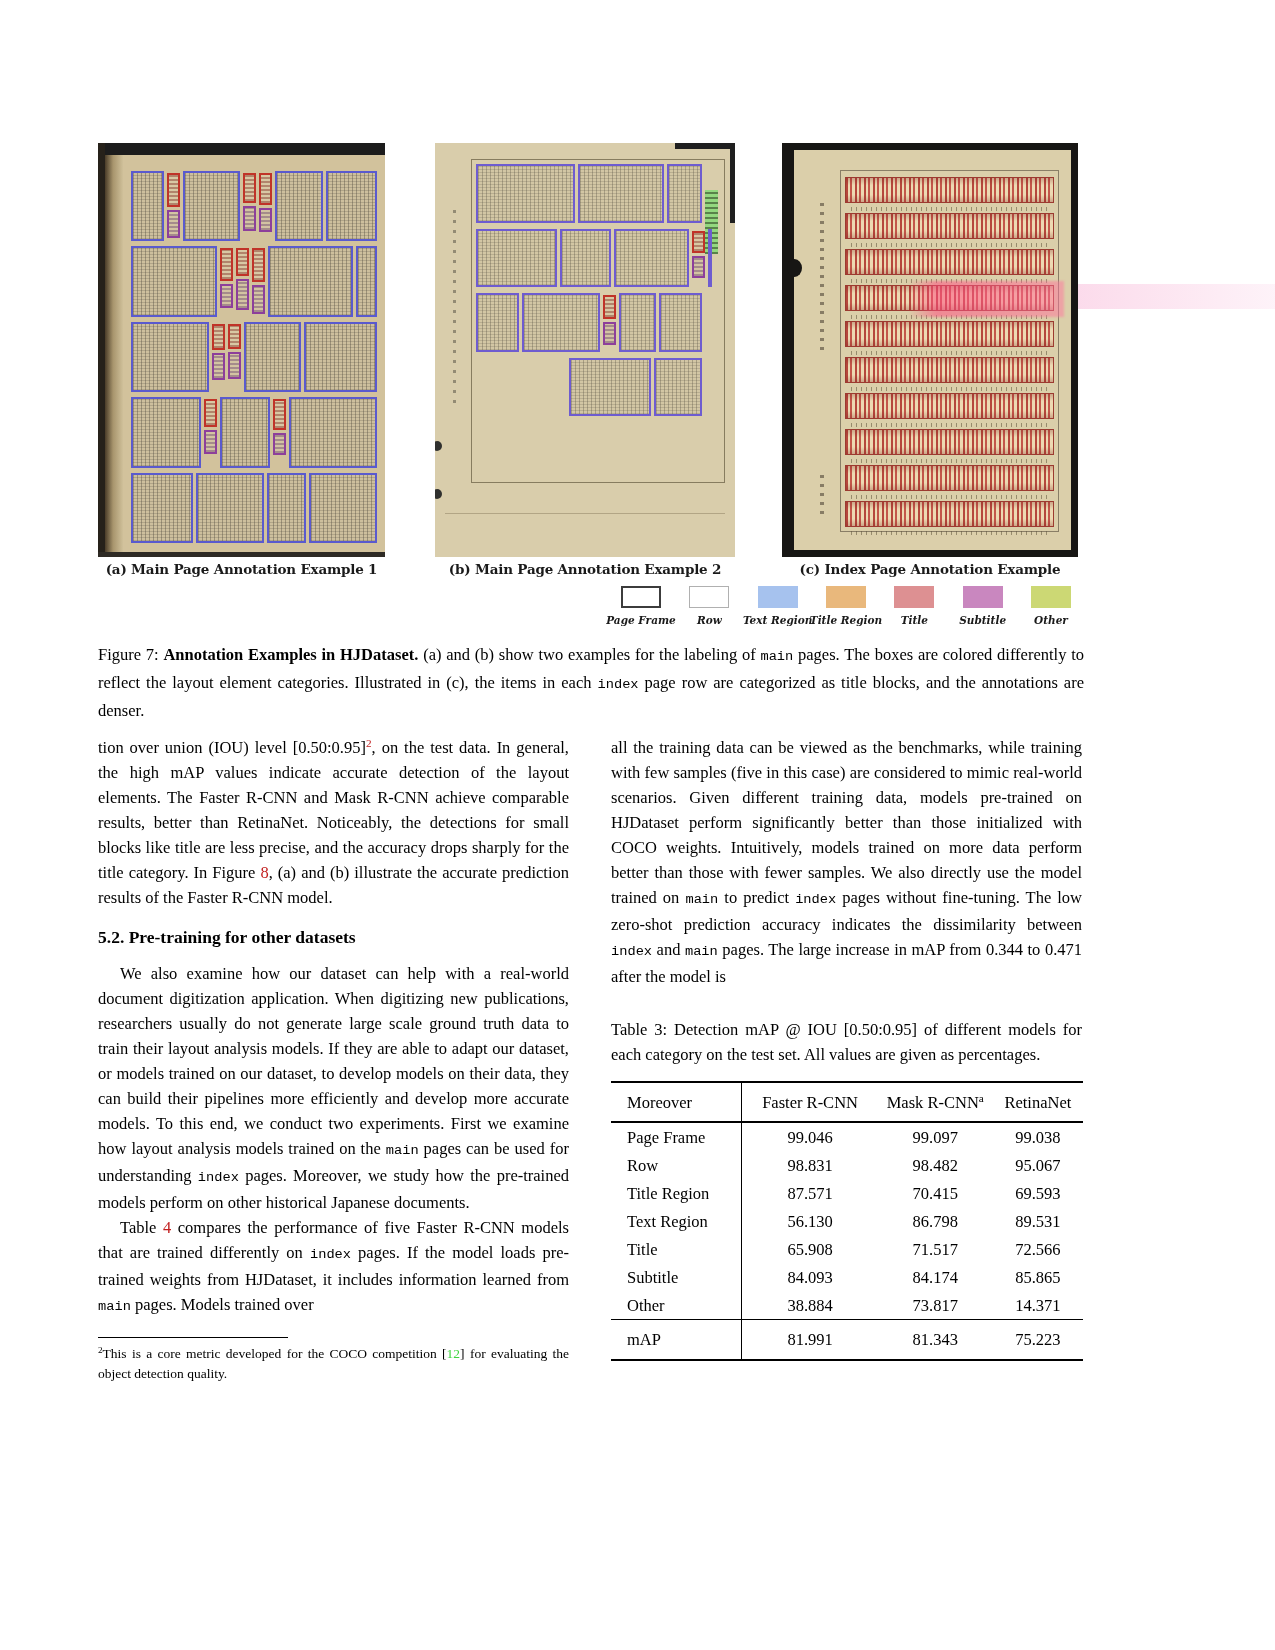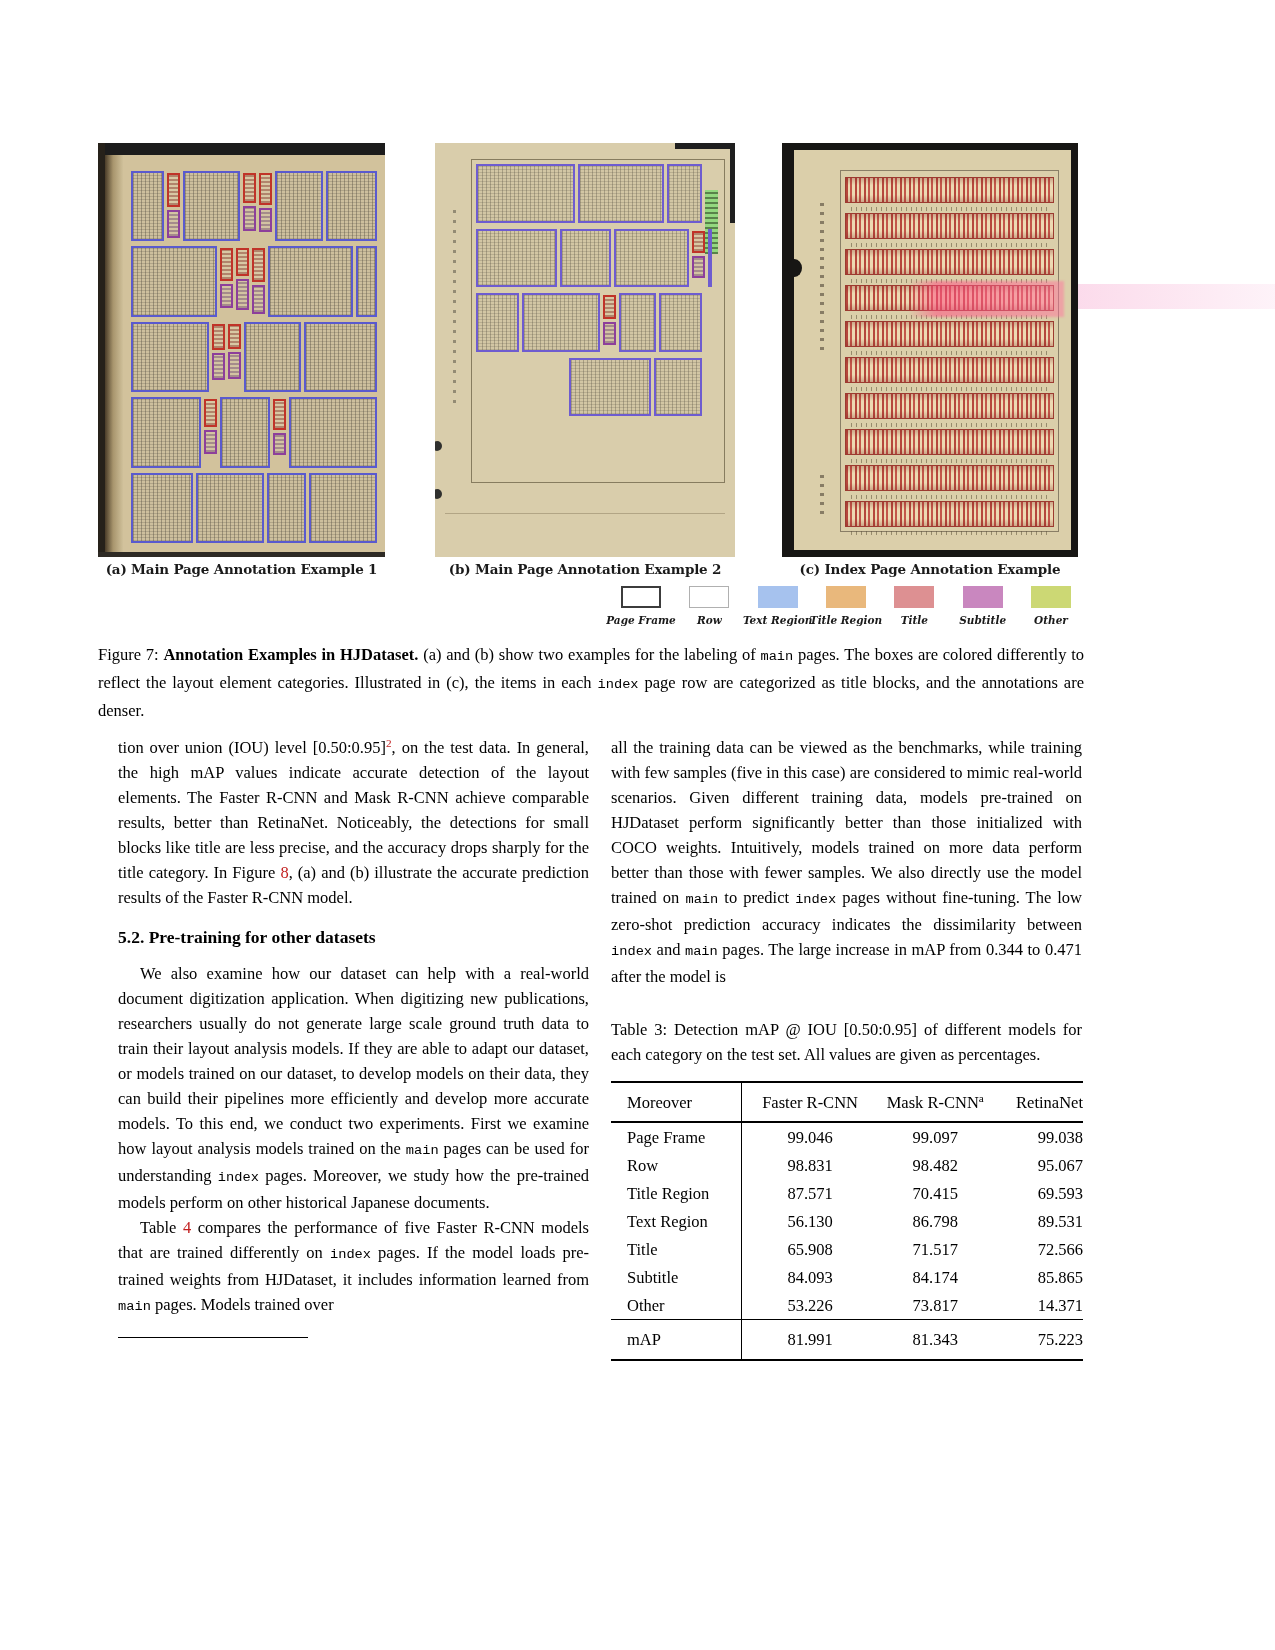--- a/index.html
+++ b/index.html
@@ -39,21 +39,21 @@
   .legend{position:absolute;left:610px;top:586px;width:472px;display:flex;justify-content:space-between;}
   .legend-item{width:62px;display:flex;flex-direction:column;align-items:center;}
   .legend-swatch{width:40px;height:22px;box-sizing:border-box;}
   .legend-label{margin-top:6px;font-family:"DejaVu Serif",serif;font-style:italic;font-weight:bold;
                 font-size:10.5px;color:#1a1a1a;white-space:nowrap;}
 
   
   .figcaption{position:absolute;left:98px;top:642px;width:986px;font-size:16.5px;line-height:26px;
               text-align:justify;margin:0;}
   .col{position:absolute;top:735px;width:471px;font-size:16.5px;line-height:25px;text-align:justify;}
-  .col-left{left:98px;margin-left:20px;} .col-right{left:611px;}
+  .col-left{left:98px;} .col-right{left:611px;}
   .col p{margin:0;}
   .indent{text-indent:22px;}
   h2.sec{font-size:17.5px;margin:15px 0 11px 0;text-align:left;}
 
   .seg-bold{font-weight:bold;}
   .seg-mono{font-family:"Liberation Mono","DejaVu Sans Mono",monospace;font-size:.83em;}
   .seg-red{color:#c21f1f;}
   .seg-green{color:#3fd43f;}
   .seg-sup{vertical-align:super;font-size:.68em;line-height:0;}
   .seg-supred{vertical-align:super;font-size:.68em;line-height:0;color:#c21f1f;}
@@ -63,21 +63,21 @@
 
   .tablecaption{margin-top:28px !important;}
   table.t3{border-collapse:collapse;width:472px;margin-top:14px;font-size:16.5px;
            border-top:2px solid #000;border-bottom:2px solid #000;}
   .t3 th{font-weight:normal;padding:7px 0 6px;}
   .t3 thead tr{border-bottom:2px solid #000;}
   .t3 td{padding:1.5px 0;}
   .t3 td:first-child,.t3 th:first-child{text-align:left;padding-left:16px;width:118px;}
   .t3 td:nth-child(2),.t3 th:nth-child(2){border-left:1px solid #000;width:142px;text-align:center;}
   .t3 td:nth-child(3),.t3 th:nth-child(3){width:120px;text-align:center;}
-  .t3 td:nth-child(4),.t3 th:nth-child(4){width:92px;text-align:right;}
+  .t3 td:nth-child(4),.t3 th:nth-child(4){width:92px;text-align:center;}
   .t3 tbody tr:last-child{border-bottom:1px solid #000;}
   .t3 tfoot td{padding:7px 0;}
   .tablenote{font-size:13.5px;line-height:20px;margin-top:9px !important;text-align:justify;}
 </style>
 </head>
 <body>
 
 <div class="page">
 
   <div class="figimg" id="figA">
@@ -286,20 +286,21 @@
     </div>
 
   <p class="figcaption">Figure 7: <span class="seg-bold">Annotation Examples in HJDataset.</span> (a) and (b) show two examples for the labeling of <span class="seg-mono">main</span> pages. The boxes are colored differently to reflect the layout element categories. Illustrated in (c), the items in each <span class="seg-mono">index</span> page row are categorized as title blocks, and the annotations are denser.</p>
 
   <div class="col col-left">
     <p>tion over union (IOU) level [0.50:0.95]<span class="seg-supred">2</span>, on the test data. In general, the high mAP values indicate accurate detection of the layout elements. The Faster R-CNN and Mask R-CNN achieve comparable results, better than RetinaNet. Noticeably, the detections for small blocks like title are less precise, and the accuracy drops sharply for the title category. In Figure <span class="seg-red">8</span>, (a) and (b) illustrate the accurate prediction results of the Faster R-CNN model.</p>
     <h2 class="sec">5.2. Pre-training for other datasets</h2>
     <p class="indent">We also examine how our dataset can help with a real-world document digitization application. When digitizing new publications, researchers usually do not generate large scale ground truth data to train their layout analysis models. If they are able to adapt our dataset, or models trained on our dataset, to develop models on their data, they can build their pipelines more efficiently and develop more accurate models. To this end, we conduct two experiments. First we examine how layout analysis models trained on the <span class="seg-mono">main</span> pages can be used for understanding <span class="seg-mono">index</span> pages. Moreover, we study how the pre-trained models perform on other historical Japanese documents.</p>
     <p class="indent">Table <span class="seg-red">4</span> compares the performance of five Faster R-CNN models that are trained differently on <span class="seg-mono">index</span> pages. If the model loads pre-trained weights from HJDataset, it includes information learned from <span class="seg-mono">main</span> pages. Models trained over</p>
     <div class="fnrule"></div>
+    <p class="footnote"><span class="seg-sup">2</span>This is a core metric developed for the COCO competition [<span class="seg-green">12</span>] for evaluating the object detection quality.</p>
   </div>
 
   <div class="col col-right">
     <p>all the training data can be viewed as the benchmarks, while training with few samples (five in this case) are considered to mimic real-world scenarios. Given different training data, models pre-trained on HJDataset perform significantly better than those initialized with COCO weights. Intuitively, models trained on more data perform better than those with fewer samples. We also directly use the model trained on <span class="seg-mono">main</span> to predict <span class="seg-mono">index</span> pages without fine-tuning. The low zero-shot prediction accuracy indicates the dissimilarity between <span class="seg-mono">index</span> and <span class="seg-mono">main</span> pages. The large increase in mAP from 0.344 to 0.471 after the model is</p>
     <p class="tablecaption">Table 3: Detection mAP @ IOU [0.50:0.95] of different models for each category on the test set. All values are given as percentages.</p>
     <table class="t3" id="table3">
         <thead>
           <tr>
             <th>Moreover</th>
             <th>Faster R-CNN</th>
@@ -339,21 +340,21 @@
             <td>72.566</td>
           </tr>
           <tr>
             <td>Subtitle</td>
             <td>84.093</td>
             <td>84.174</td>
             <td>85.865</td>
           </tr>
           <tr>
             <td>Other</td>
-            <td>53.226</td>
+            <td>38.884</td>
             <td>73.817</td>
             <td>14.371</td>
           </tr>
         </tbody>
         <tfoot>
           <tr>
             <td>mAP</td>
             <td>81.991</td>
             <td>81.343</td>
             <td>75.223</td>

